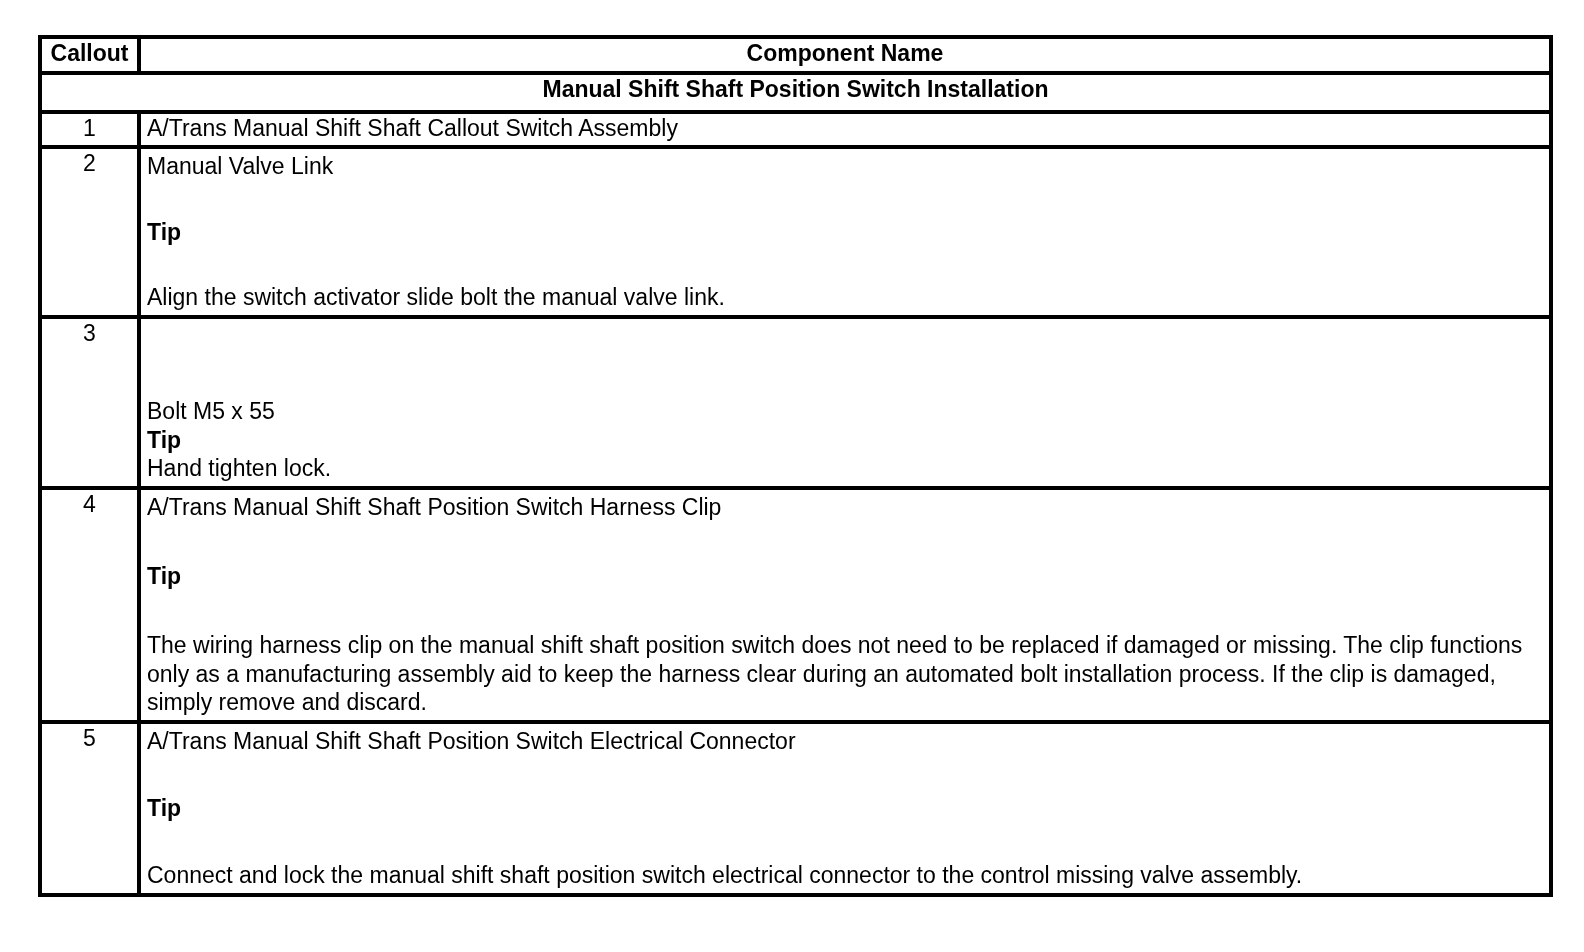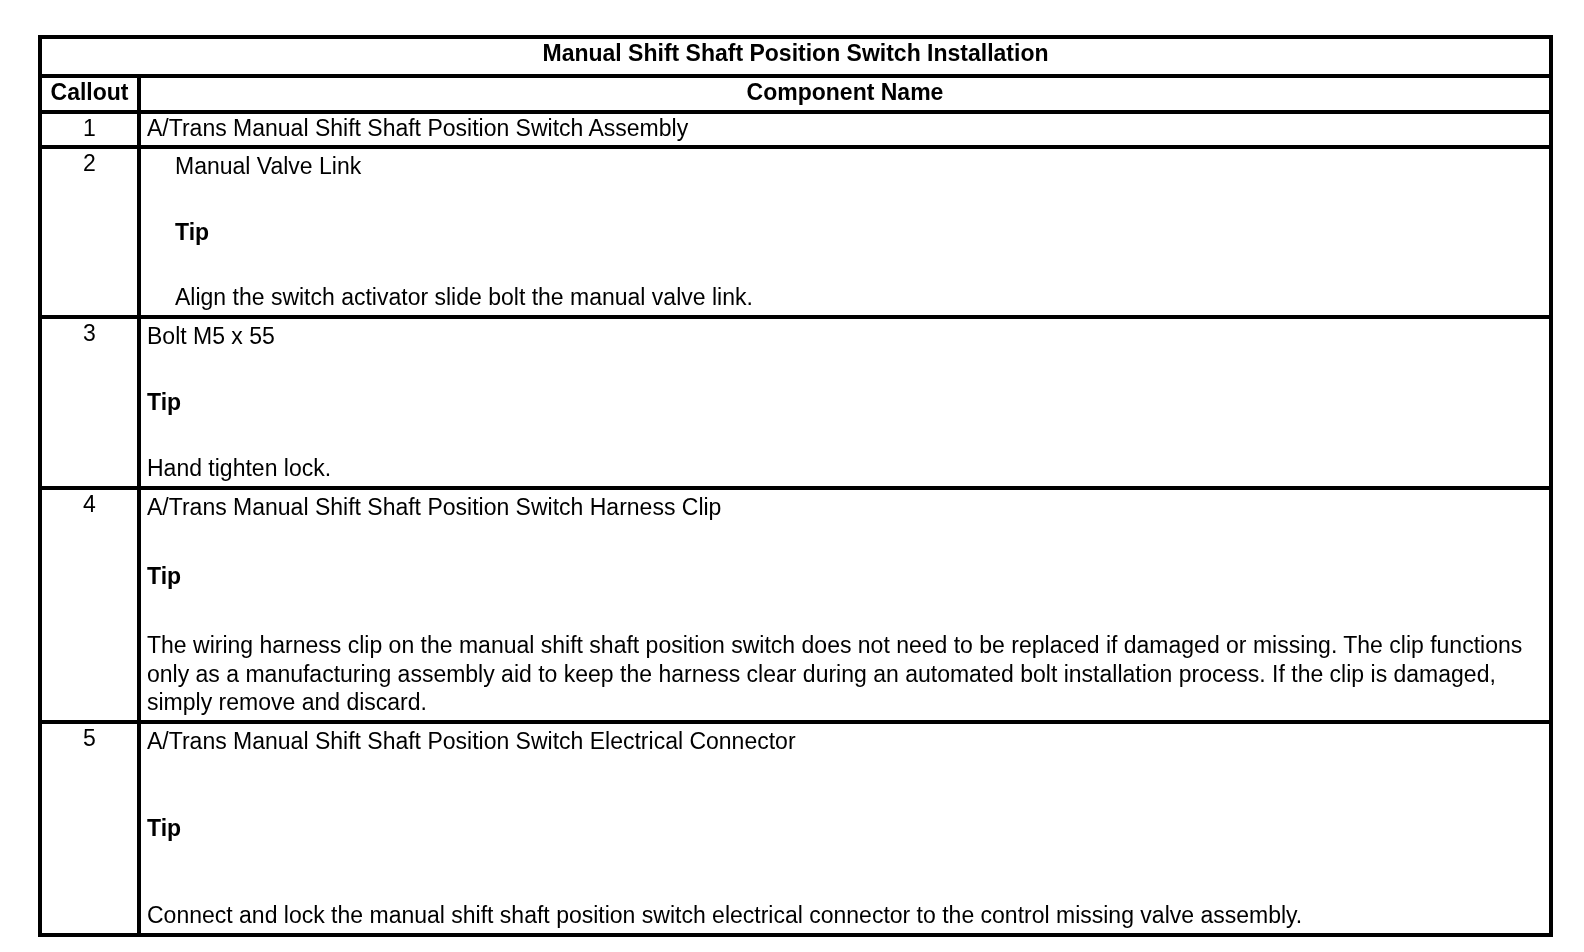--- a/index.html
+++ b/index.html
@@ -53,47 +53,47 @@
     height: 31px;
     vertical-align: middle;
   }
   .cell-flex {
     display: flex;
     flex-direction: column;
     justify-content: space-between;
     box-sizing: border-box;
     padding: 3px 0;
   }
-  .r2 .cell-flex { height: 166px; margin-left: 28px; }
-  .r3 .cell-flex { height: 167px; }
+  .r2 .cell-flex { height: 166px; }
+  .r3 .cell-flex { height: 167px; justify-content: flex-end; }
   .r4 .cell-flex { height: 230px; }
-  .r5 .cell-flex { height: 209px; }
+  .r5 .cell-flex { height: 169px; }
   .tip-label { font-weight: bold; }
 </style>
 </head>
 <body>
 
 <div class="page">
   <table class="install-table">
     <colgroup>
       <col class="callout-col">
       <col class="component-col">
     </colgroup>
     <tbody>
       <tr>
-        <td colspan="2" class="title-cell">Manual Shift Shaft Position Switch Installation</td>
+        <td class="header-cell">Callout</td>
+        <td class="header-cell">Component Name</td>
       </tr>
       <tr>
-        <td class="header-cell">Callout</td>
-        <td class="header-cell">Component Name</td>
+        <td colspan="2" class="title-cell">Manual Shift Shaft Position Switch Installation</td>
       </tr>
 
       <tr class="r1">
         <td class="callout-cell single-name-cell">1</td>
-        <td class="single-name-cell">A/Trans Manual Shift Shaft Position Switch Assembly</td>
+        <td class="single-name-cell">A/Trans Manual Shift Shaft Callout Switch Assembly</td>
       </tr>
 
       <tr class="r2">
         <td class="callout-cell">2</td>
         <td>
           <div class="cell-flex">
             <div class="comp-name">Manual Valve Link</div>
             <div class="tip-label">Tip</div>
             <div class="tip-text">Align the switch activator slide bolt the manual valve link.</div>
           </div>

